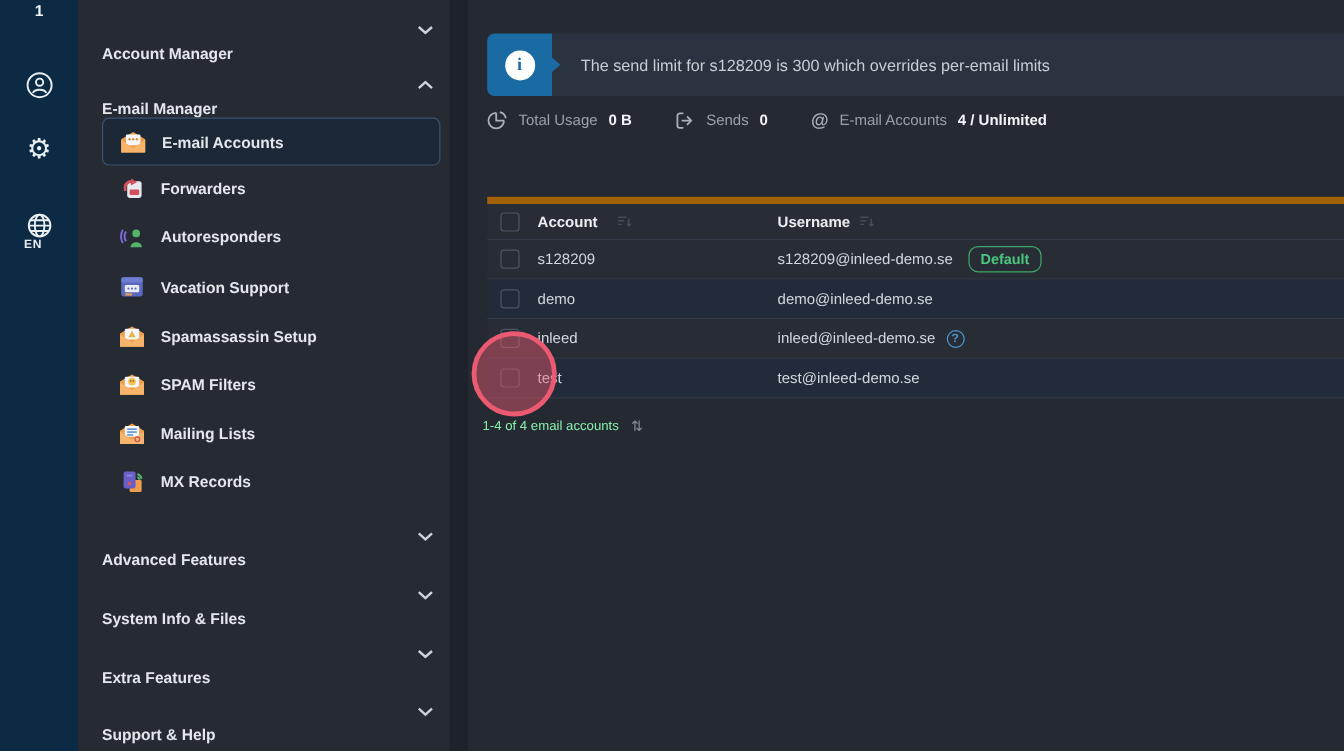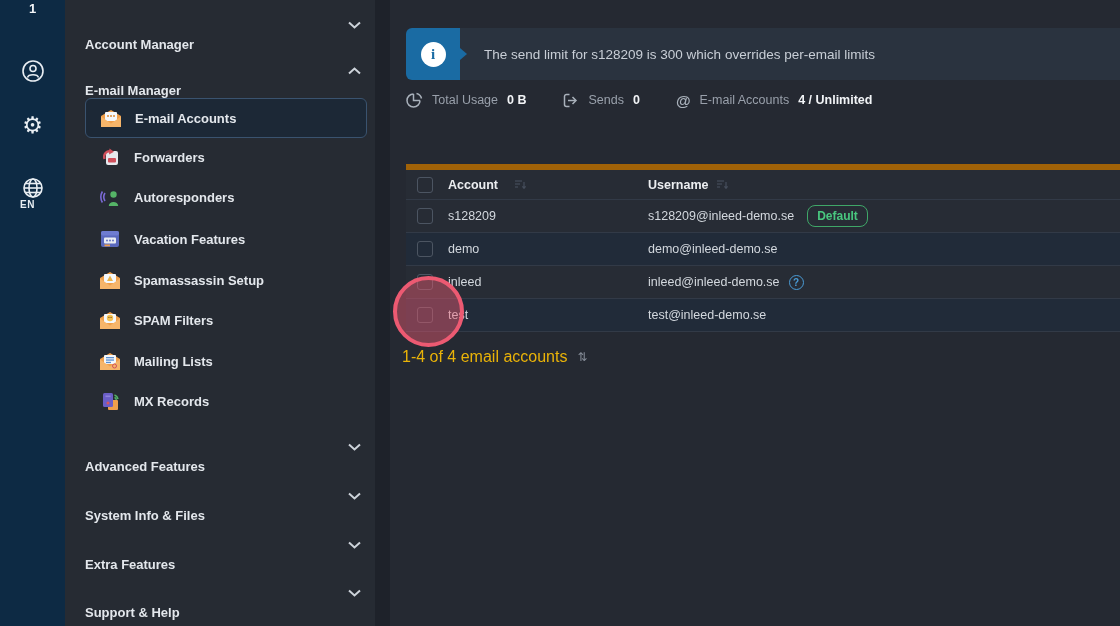--- a/index.html
+++ b/index.html
@@ -75,21 +75,21 @@
   .cell { color:#d3d8de; font-size:12.5px; }
   .sort { display:flex; margin-left:8px; cursor:pointer; }
   .sort svg { stroke:#454d5b; fill:#454d5b; stroke-width:1.2; }
   .badge { margin-left:13px; padding:3px 9px; border:1px solid #3fa768; border-radius:8px;
            color:#49c77f; font-size:12px; font-weight:600; }
   .help { margin-left:9px; width:15px; height:15px; border:1.3px solid #4a9bd5; border-radius:50%;
           color:#4a9bd5; font-size:10px; font-weight:700; display:flex; align-items:center;
           justify-content:center; cursor:pointer; }
 
   .pager { margin:16px 0 0 12px; display:flex; align-items:center; gap:10px; }
-  .pager span.ptxt { color:#eab308; font-size:16px; }
+  .pager span.ptxt { color:#86efac; font-size:11px; }
   .pager span.pic { color:#868d98; font-size:12px; cursor:pointer;
                     font-family:"DejaVu Sans", sans-serif; }
 
   
   .click-circle { position:absolute; left:393px; top:276px; width:71px; height:71px;
                   border-radius:50%; border:4px solid #ec5a72; background:rgba(236,90,114,0.45);
                   z-index:10; pointer-events:none; }
 </style>
 </head>
 <body>
@@ -185,21 +185,21 @@
       <svg width="20" height="18" viewBox="0 0 20 18">
         <rect x="1" y="1" width="18" height="16" rx="2" fill="#5a69be"></rect>
         <rect x="1" y="1" width="18" height="4.5" rx="2" fill="#6e7cd1"></rect>
         <rect x="4" y="7.5" width="12" height="6" rx="1" fill="#e9edf3"></rect>
         <circle cx="7" cy="10.5" r="0.9" fill="#5a69be"></circle>
           <circle cx="10" cy="10.5" r="0.9" fill="#5a69be"></circle>
           <circle cx="13" cy="10.5" r="0.9" fill="#5a69be"></circle>
         <rect x="4.5" y="14.5" width="5.5" height="1.8" fill="#ef9f4b"></rect>
       </svg>
     </span>
-    <span class="lbl">Vacation Features</span>
+    <span class="lbl">Vacation Support</span>
   </div>
 
   <div class="side-item" style="top:260px;">
     <span class="ic">
       <svg width="22" height="19" viewBox="0 0 22 19">
         <path d="M1 7 L11 1 L21 7 V18 H1 Z" fill="#ef9f4b"></path>
         <rect x="5" y="3" width="12" height="9" rx="1" fill="#f5f8fb"></rect>
         <path d="M11 4.5 L14 10 H8 Z" fill="#e8b24a"></path>
         <path d="M1 7.5 L11 14.5 L21 7.5 V18 H1 Z" fill="#f6b56a"></path>
       </svg>

